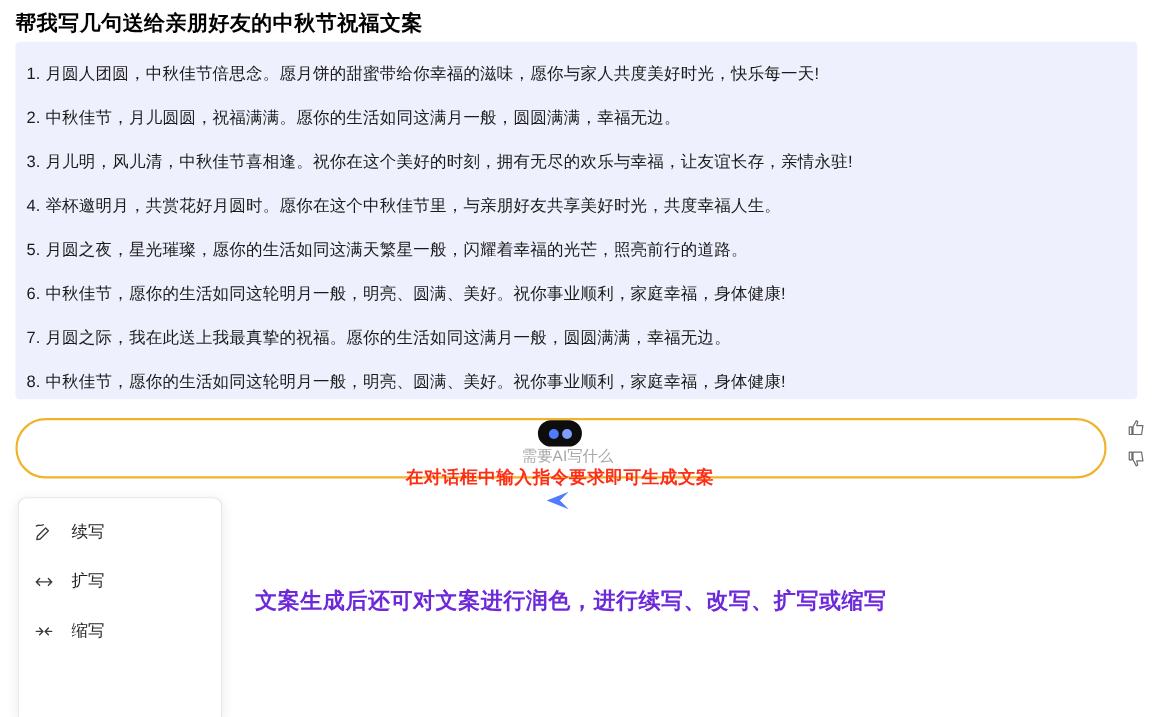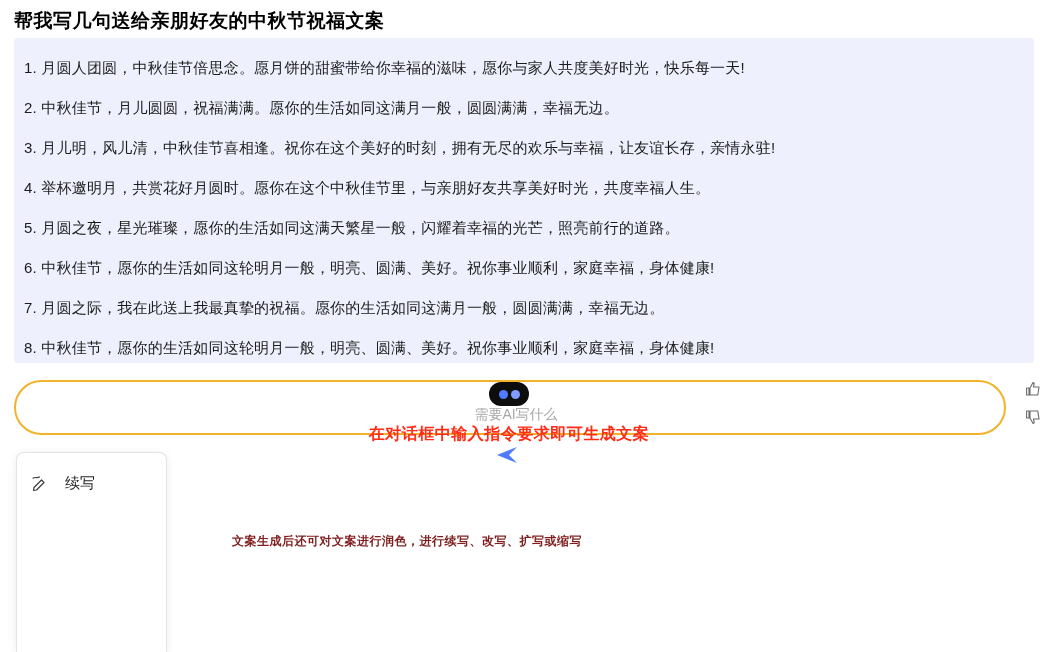--- a/index.html
+++ b/index.html
@@ -113,21 +113,21 @@
     flex-direction: column;
     gap: 12px;
     align-items: center;
     color: #6b6b6b;
     font-size: 15px;
   }
   .menu {
     position: absolute;
     left: 16px;
     top: 452px;
-    width: 151px;
+    width: 186px;
     height: 200px;
     background: #ffffff;
     border: 1px solid #e4e4e8;
     border-bottom: none;
     border-radius: 8px 8px 0 0;
     box-shadow: 0 2px 10px rgba(0,0,0,0.08);
     box-sizing: border-box;
     padding-top: 8px;
   }
   .menu-item {
@@ -153,23 +153,23 @@
   .menu-item .mi-arrow {
     position: absolute;
     right: 14px;
     font-size: 12px;
     color: #9a9a9a;
   }
   .menu-note {
     position: absolute;
     left: 232px;
     top: 533px;
-    font-size: 12px;
+    font-size: 20px;
     font-weight: bold;
-    color: #7f1d1d;
+    color: #6d28d9;
     letter-spacing: 0.5px;
   }
   svg.ico { display:block; }
 </style>
 </head>
 <body>
 
 <div class="page">
 
   <div class="title">帮我写几句送给亲朋好友的中秋节祝福文案</div>
@@ -218,19 +218,35 @@
       <span class="mi-icon">
         <svg class="ico" width="18" height="18" viewBox="0 0 18 18">
           <path d="M3 12.5 L10.5 5 L13 7.5 L5.5 15 L2.5 15.5 Z" fill="none" stroke="#3c3c3c" stroke-width="1.2" stroke-linejoin="round"></path>
           <path d="M2 3.2 C4 1.6 6.4 3.4 8.4 2" fill="none" stroke="#3c3c3c" stroke-width="1.2" stroke-linecap="round"></path>
         </svg>
       </span>
       <span class="mi-label">续写</span>
     </div>
 
 
-
+    <div class="menu-item">
+      <span class="mi-icon">
+        <svg class="ico" width="18" height="18" viewBox="0 0 18 18">
+          <path d="M2 9 L16 9 M2 9 L5 6 M2 9 L5 12 M16 9 L13 6 M16 9 L13 12" fill="none" stroke="#3c3c3c" stroke-width="1.3" stroke-linecap="round" stroke-linejoin="round"></path>
+        </svg>
+      </span>
+      <span class="mi-label">扩写</span>
+    </div>
+
+    <div class="menu-item">
+      <span class="mi-icon">
+        <svg class="ico" width="18" height="18" viewBox="0 0 18 18">
+          <path d="M2 9 L8 9 M8 9 L5 6 M8 9 L5 12 M16 9 L10 9 M10 9 L13 6 M10 9 L13 12" fill="none" stroke="#3c3c3c" stroke-width="1.3" stroke-linecap="round" stroke-linejoin="round"></path>
+        </svg>
+      </span>
+      <span class="mi-label">缩写</span>
+    </div>
 
   </div>
 
   <div class="menu-note">文案生成后还可对文案进行润色，进行续写、改写、扩写或缩写</div>
 
 </div>
 
 </body></html>

